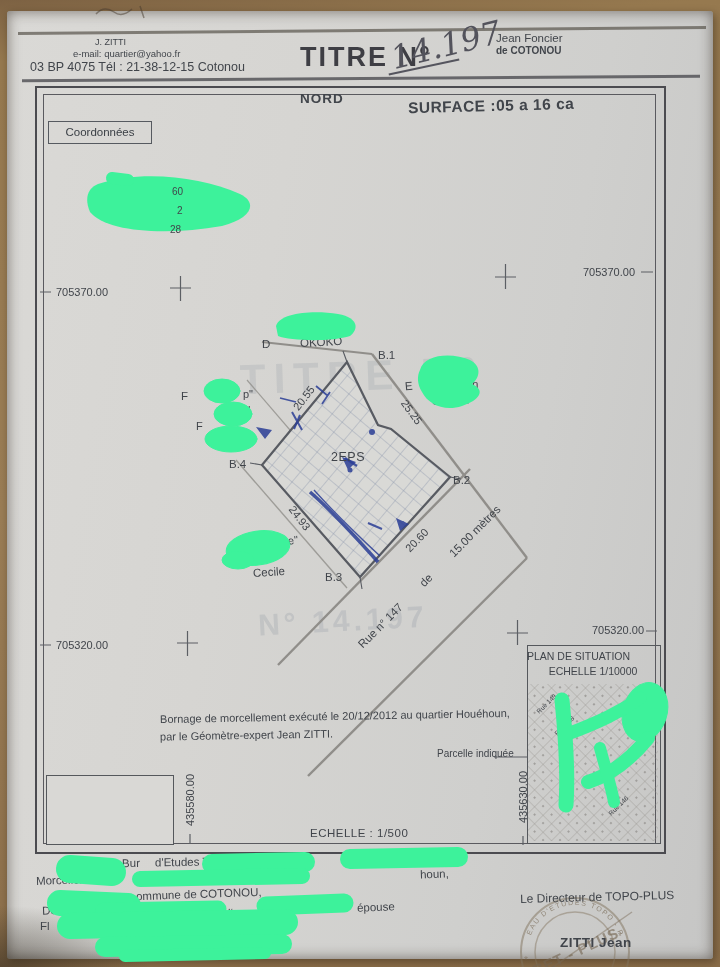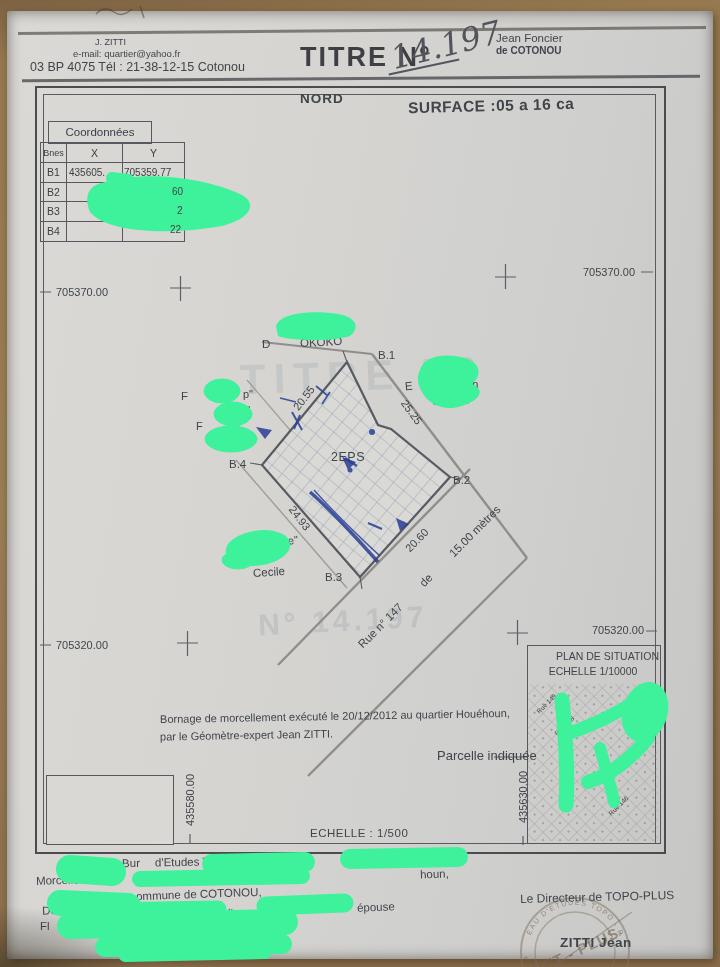--- a/index.html
+++ b/index.html
@@ -115,41 +115,24 @@
       <path d="M520,990 L632,912" stroke="rgba(120,105,85,.45)" stroke-width="1.5"></path>
       <text x="524" y="964" font-size="10" fill="rgba(120,105,85,.6)">*</text>
       <text x="618" y="940" font-size="10" fill="rgba(120,105,85,.6)">*</text>
     </g>
   </svg>
 
   <div class="lbl" style="left:300px;top:91px;font-size:13.5px;font-weight:bold;letter-spacing:1px;">NORD</div>
   <div class="lbl" style="left:408px;top:97px;font-size:15.5px;font-weight:bold;letter-spacing:.5px;transform:rotate(-1.5deg);">SURFACE :05 a 16 ca</div>
 
   <div style="position:absolute;left:48px;top:121px;width:102px;height:21px;border:1.4px solid #565a60;line-height:21px;text-align:center;font-size:11.5px;color:#3b4046;z-index:10;">Coordonnées</div>
-  <div style="position:absolute;left:40px;top:142px;width:143px;height:98px;border:1.4px solid #565a60;z-index:10;display:grid;grid-template-columns:26px 56px 61px;grid-template-rows:20px 19.5px 19.5px 19.5px 19.5px;font-size:10.5px;">
-    <div class="tbl-cell" style="font-size:9px;line-height:20px;text-align:center;">Bnes</div>
-    <div class="tbl-cell" style="line-height:20px;text-align:center;">X</div>
-    <div class="tbl-cell" style="line-height:20px;text-align:center;border-right:none;">Y</div>
-    <div class="tbl-cell" style="line-height:19px;text-align:center;">B1</div>
-    <div class="tbl-cell" style="line-height:19px;padding-left:2px;font-size:10px;">435605.</div>
-    <div class="tbl-cell" style="line-height:19px;padding-left:1px;font-size:10px;border-right:none;">705359.77</div>
-    <div class="tbl-cell" style="line-height:19px;text-align:center;">B2</div>
-    <div class="tbl-cell"></div>
-    <div class="tbl-cell" style="border-right:none;"></div>
-    <div class="tbl-cell" style="line-height:19px;text-align:center;">B3</div>
-    <div class="tbl-cell"></div>
-    <div class="tbl-cell" style="border-right:none;"></div>
-    <div class="tbl-cell" style="line-height:19px;text-align:center;border-bottom:none;">B4</div>
-    <div class="tbl-cell" style="border-bottom:none;"></div>
-    <div class="tbl-cell" style="border-right:none;border-bottom:none;"></div>
-  </div>
 
   <div class="lbl" style="left:172px;top:186px;font-size:10px;z-index:30;">60</div>
   <div class="lbl" style="left:177px;top:205px;font-size:10px;z-index:30;">2</div>
-  <div class="lbl" style="left:170px;top:224px;font-size:10px;z-index:30;">22</div>
+  <div class="lbl" style="left:170px;top:224px;font-size:10px;z-index:30;">28</div>
 
   <div class="lbl" style="left:56px;top:286px;font-size:11px;">705370.00</div>
   <div class="lbl" style="left:583px;top:266px;font-size:11px;">705370.00</div>
   <div class="lbl" style="left:56px;top:639px;font-size:11px;">705320.00</div>
   <div class="lbl" style="left:592px;top:624px;font-size:11px;">705320.00</div>
   <div class="lbl" style="left:190px;top:800px;font-size:11px;transform:translate(-50%,-50%) rotate(-90deg);">435580.00</div>
   <div class="lbl" style="left:523px;top:797px;font-size:11px;transform:translate(-50%,-50%) rotate(-90deg);">435630.00</div>
 
   <div class="lbl" style="left:378px;top:349px;font-size:11.5px;">B.1</div>
   <div class="lbl" style="left:453px;top:464px;font-size:11.5px;margin-top:10px;">B.2</div>
@@ -174,27 +157,27 @@
   <div class="lbl" style="left:432px;top:394px;font-size:11.5px;transform:rotate(-3deg);letter-spacing:1px;">SHIEL</div>
   <div class="lbl" style="left:181px;top:390px;font-size:11.5px;">F</div>
   <div class="lbl" style="left:243px;top:388px;font-size:11px;">p"</div>
   <div class="lbl" style="left:248px;top:404px;font-size:11px;">l</div>
   <div class="lbl" style="left:196px;top:420px;font-size:11px;">F</div>
   <div class="lbl" style="left:288px;top:534px;font-size:11px;transform:rotate(-8deg);">e"</div>
   <div class="lbl" style="left:253px;top:566px;font-size:11.5px;transform:rotate(-4deg);">Cecile</div>
 
   <div class="lbl" style="left:160px;top:710px;font-size:11px;transform:rotate(-1deg);">Bornage de morcellement exécuté le 20/12/2012 au quartier Houéhoun,</div>
   <div class="lbl" style="left:160px;top:729px;font-size:11px;transform:rotate(-1deg);">par le Géomètre-expert Jean ZITTI.</div>
-  <div class="lbl" style="left:410px;top:748px;font-size:13px;padding-left:27px;">Parcelle indiquée</div>
+  <div class="lbl" style="left:410px;top:748px;font-size:10px;padding-left:27px;">Parcelle indiquée</div>
   <div class="lbl" style="left:310px;top:827px;font-size:11.5px;letter-spacing:.5px;">ECHELLE : 1/500</div>
 
   <div style="position:absolute;left:46px;top:775px;width:126px;height:68px;border:1.2px solid #55585c;background:#d9d8d5;z-index:9;"></div>
 
   <div style="position:absolute;left:527px;top:645px;width:132px;height:197px;border:1.3px solid #55585c;z-index:8;"></div>
-  <div class="lbl" style="left:527px;top:650px;width:132px;text-align:right;font-size:10.5px;">PLAN DE SITUATION</div>
+  <div class="lbl" style="left:527px;top:650px;width:132px;text-align:left;font-size:10.5px;">PLAN DE SITUATION</div>
   <div class="lbl" style="left:527px;top:665px;width:132px;text-align:center;font-size:10.5px;">ECHELLE 1/10000</div>
   <div class="lbl" style="left:534px;top:700px;font-size:6.5px;transform:rotate(-45deg);">Rue 149</div>
   <div class="lbl" style="left:552px;top:722px;font-size:6.5px;transform:rotate(-45deg);">Rue 148</div>
   <div class="lbl" style="left:606px;top:802px;font-size:6.5px;transform:rotate(-45deg);">Rue 146</div>
 
   <div class="lbl" style="left:122px;top:857px;font-size:11.5px;transform:rotate(-1deg);">Bur</div>
   <div class="lbl" style="left:155px;top:856px;font-size:11.5px;transform:rotate(-1deg);">d'Etudes T</div>
   <div class="lbl" style="left:420px;top:868px;font-size:11.5px;transform:rotate(-2deg);">houn,</div>
   <div class="lbl" style="left:36px;top:874px;font-size:11.5px;transform:rotate(-2deg);">Morcellem</div>
   <div class="lbl" style="left:136px;top:888px;font-size:11.5px;transform:rotate(-2deg);">ommune de COTONOU,</div>

